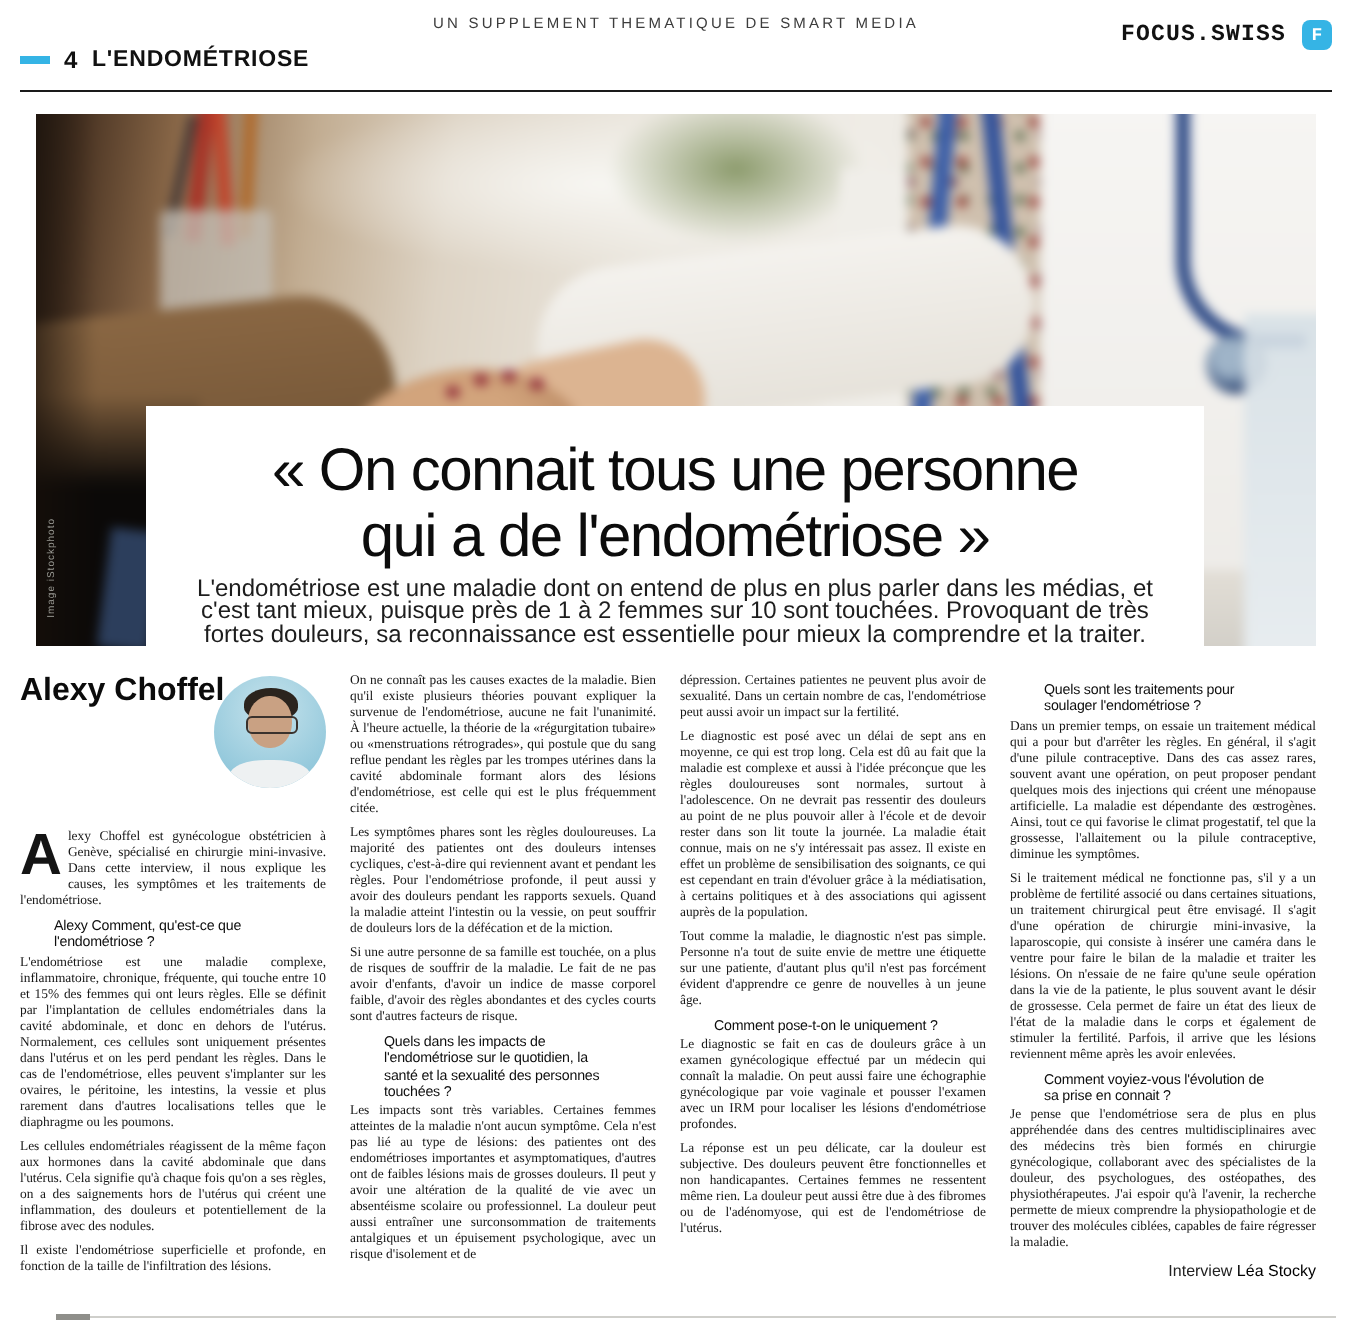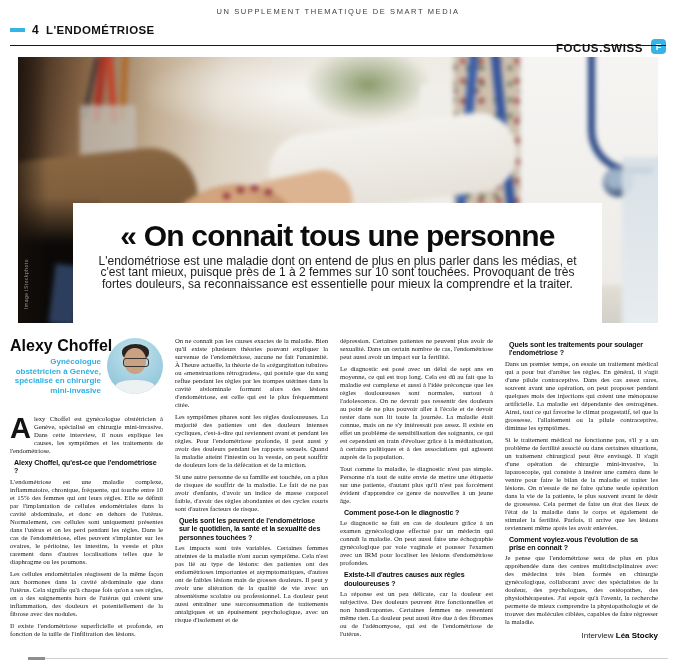--- a/index.html
+++ b/index.html
@@ -5,65 +5,65 @@
   html,body{margin:0;padding:0;background:#ffffff;}
   .page{position:relative;width:676px;height:665px;background:#fff;overflow:hidden;
         font-family:"Liberation Sans",sans-serif;color:#111;}
   
   .supplement-label{position:absolute;top:7px;left:0;width:676px;text-align:center;
         font-size:7.5px;letter-spacing:1.6px;color:#3c3c3c;}
   .header-left{position:absolute;top:23px;left:10px;display:flex;align-items:center;gap:7px;}
   .accent-dash{display:inline-block;width:15px;height:4px;background:#35b4e5;}
   .page-number{font-size:12px;font-weight:bold;letter-spacing:.3px;}
   .section-title{font-size:11.5px;font-weight:bold;letter-spacing:.4px;}
-  .header-right{position:absolute;top:39px;right:10px;display:flex;align-items:flex-end;gap:8px;}
+  .header-right{position:absolute;top:10px;right:10px;display:flex;align-items:center;gap:8px;font-family:Liberation Mono, monospace;}
   .brand-name{font-size:11.5px;font-weight:bold;letter-spacing:.6px;}
   .brand-logo{width:15px;height:15px;background:#35b4e5;border-radius:4px;color:#fff;
         font-size:9px;font-weight:bold;display:flex;align-items:center;justify-content:center;}
   .header-rule{position:absolute;top:45px;left:10px;width:656px;height:1px;background:#1a1a1a;}
   
   .hero{position:absolute;left:18px;top:57px;width:640px;height:266px;overflow:hidden;background:#d8d2c6;}
   .photo-blur{position:absolute;inset:0;filter:blur(2.6px);}
   .ph{position:absolute;}
   .blouse{background-color:#cfc0ae;
      background-image:radial-gradient(circle,#93332e 2.2px,transparent 3px),
                       radial-gradient(circle,#3f5a3a 1.8px,transparent 2.6px),
                       radial-gradient(circle,#7a4a56 2px,transparent 2.8px);
      background-size:18px 20px,14px 16px,22px 24px;
      background-position:0 0,7px 9px,12px 4px;}
   .photo-credit{position:absolute;left:5px;bottom:14px;writing-mode:vertical-rl;transform:rotate(180deg);
      font-size:5px;letter-spacing:.5px;color:#9a9a94;z-index:4;}
   
   .headline-box{position:absolute;left:55px;top:146px;width:529px;height:120px;background:#fff;z-index:5;
      text-align:center;}
-  .headline{margin:16px 0 0;font-size:30px;line-height:33px;font-weight:bold;letter-spacing:-.8px;color:#0c0c0c;}
+  .headline{margin:16px 0 0;font-size:30px;line-height:33px;font-weight:normal;letter-spacing:-.8px;color:#0c0c0c;}
   .lede{margin:4px auto 0;width:492px;font-size:12px;line-height:11.4px;color:#1d1d1d;}
   
   .columns{position:absolute;left:10px;top:337px;width:650px;height:320px;display:flex;gap:12px;}
   .col{flex:0 0 153px;width:153px;overflow:hidden;}
   .para{font-family:"Liberation Serif",serif;font-size:6.7px;line-height:8px;text-align:justify;
      margin:0 0 4px;color:#161616;}
-  .question{font-family:"Liberation Sans",sans-serif;font-size:7.1px;line-height:8.3px;font-weight:bold;
-     margin:4px 4px 2px;color:#0d0d0d;letter-spacing:-.1px;}
+  .question{font-family:"Liberation Sans",sans-serif;font-size:7.1px;line-height:8.3px;font-weight:normal;
+     margin:4px 17px 2px;color:#0d0d0d;letter-spacing:-.1px;}
   .intro{margin-top:14px;}
   .dropcap{float:left;font-family:"Liberation Sans",sans-serif;font-weight:bold;font-size:29px;
      line-height:24px;margin:1px 3px 0 0;color:#141414;}
   
   .author-card{position:relative;height:64px;}
   .author-photo{position:absolute;right:0;top:1px;width:56px;height:56px;border-radius:50%;overflow:hidden;
      background:radial-gradient(circle at 50% 30%,#c6e3ec 0%,#8fc6da 80%);}
   .a-hair{position:absolute;left:15px;top:6px;width:27px;height:16px;background:#2b241e;border-radius:50% 50% 40% 40%;}
   .a-face{position:absolute;left:17px;top:10px;width:22px;height:26px;background:#c9a183;border-radius:48%;}
   .a-glasses{position:absolute;left:16px;top:20px;width:24px;height:7px;border:1.3px solid #3a322d;border-radius:3px;}
   .a-shirt{position:absolute;left:8px;bottom:-2px;width:40px;height:16px;background:#eef1f2;border-radius:45% 45% 0 0;}
   .author-name{font-size:16px;font-weight:bold;text-align:left;color:#0b0b0b;}
   .author-title{font-size:8px;line-height:9.6px;font-weight:bold;text-align:right;margin:2px 62px 0 0;color:#2fb0e4;}
   
   .byline{margin-top:5px;text-align:right;font-size:8px;color:#222;}
-  .byline-name{font-weight:bold;color:#000;}
+  .byline-name{font-weight:normal;color:#000;}
   .footer-rule{position:absolute;left:28px;top:658px;width:640px;height:1px;background:#cfcfcb;}
   .footer-dash{position:absolute;left:0;top:-1px;width:17px;height:3px;background:#8f8f8a;display:block;}
 </style>
 </head>
 <body>
 
 <div class="page">
 
   <div class="supplement-label">UN SUPPLEMENT THEMATIQUE DE SMART MEDIA</div>
   <div class="header-left">
@@ -115,62 +115,60 @@
       <div class="ph" style="left:448px;top:246px;width:6px;height:5px;background:#962c3a;border-radius:50%;"></div>
       <div class="ph" style="left:460px;top:242px;width:6px;height:5px;background:#962c3a;border-radius:50%;"></div>
       <div class="ph" style="left:505px;top:252px;width:8px;height:8px;background:#c9a23a;border-radius:50%;"></div>
       <div class="ph" style="left:-10px;top:140px;width:92px;height:136px;background:linear-gradient(180deg,rgba(10,8,6,0) 0%,#0b0908 35%,#0b0908 100%);"></div>
       <div class="ph" style="left:-10px;top:-10px;width:40px;height:286px;background:linear-gradient(90deg,rgba(24,16,10,.9),rgba(24,16,10,0));"></div>
       <div class="ph" style="left:34px;top:208px;width:26px;height:60px;background:#33486b;transform:rotate(7deg);opacity:.85;"></div>
       <div class="ph" style="left:604px;top:100px;width:46px;height:176px;background:linear-gradient(180deg,rgba(214,224,230,.9),#e8edf0);"></div>
     </div>
     <div class="photo-credit">Image iStockphoto</div>
     <div class="headline-box">
-      <h1 class="headline"><span>« On connait tous une personne</span><br></h1>
+      <h1 class="headline"><span>« On connait tous une personne</span><br><span>qui a de l'endométriose »</span></h1>
       <p class="lede">L'endométriose est une maladie dont on entend de plus en plus parler dans les médias, et c'est tant mieux, puisque près de 1 à 2 femmes sur 10 sont touchées. Provoquant de très fortes douleurs, sa reconnaissance est essentielle pour mieux la comprendre et la traiter.</p>
     </div>
   </div>
 
   <div class="columns">
     <div class="col">
       <div class="author-card">
         <div class="author-photo">
           <div class="a-hair"></div>
           <div class="a-face"></div>
           <div class="a-glasses"></div>
           <div class="a-shirt"></div>
         </div>
         <div class="author-name">Alexy Choffel</div>
-        <div class="author-title">Gynécologue obstétricien à Genève, spécialisé en chirurgie mini-invasive</div>
       </div>
       <p class="para intro"><span class="dropcap">A</span><span>lexy Choffel est gynécologue obstétricien à Genève, spécialisé en chirurgie mini-invasive. Dans cette interview, il nous explique les causes, les symptômes et les traitements de l'endométriose.</span></p>
       <div class="blocks">
-          <p class="question">Alexy Choffel, qu'est-ce que l'endométriose ?</p>
+          <p class="question">Alexy Comment, qu'est-ce que l'endométriose ?</p>
           <p class="para">L'endométriose est une maladie complexe, inflammatoire, chronique, fréquente, qui touche entre 10 et 15% des femmes qui ont leurs règles. Elle se définit par l'implantation de cellules endométriales dans la cavité abdominale, et donc en dehors de l'utérus. Normalement, ces cellules sont uniquement présentes dans l'utérus et on les perd pendant les règles. Dans le cas de l'endométriose, elles peuvent s'implanter sur les ovaires, le péritoine, les intestins, la vessie et plus rarement dans d'autres localisations telles que le diaphragme ou les poumons.</p>
           <p class="para">Les cellules endométriales réagissent de la même façon aux hormones dans la cavité abdominale que dans l'utérus. Cela signifie qu'à chaque fois qu'on a ses règles, on a des saignements hors de l'utérus qui créent une inflammation, des douleurs et potentiellement de la fibrose avec des nodules.</p>
           <p class="para">Il existe l'endométriose superficielle et profonde, en fonction de la taille de l'infiltration des lésions.</p>
         </div>
     </div>
     <div class="col">
       <div class="blocks">
           <p class="para">On ne connaît pas les causes exactes de la maladie. Bien qu'il existe plusieurs théories pouvant expliquer la survenue de l'endométriose, aucune ne fait l'unanimité. À l'heure actuelle, la théorie de la «régurgitation tubaire» ou «menstruations rétrogrades», qui postule que du sang reflue pendant les règles par les trompes utérines dans la cavité abdominale formant alors des lésions d'endométriose, est celle qui est le plus fréquemment citée.</p>
           <p class="para">Les symptômes phares sont les règles douloureuses. La majorité des patientes ont des douleurs intenses cycliques, c'est-à-dire qui reviennent avant et pendant les règles. Pour l'endométriose profonde, il peut aussi y avoir des douleurs pendant les rapports sexuels. Quand la maladie atteint l'intestin ou la vessie, on peut souffrir de douleurs lors de la défécation et de la miction.</p>
           <p class="para">Si une autre personne de sa famille est touchée, on a plus de risques de souffrir de la maladie. Le fait de ne pas avoir d'enfants, d'avoir un indice de masse corporel faible, d'avoir des règles abondantes et des cycles courts sont d'autres facteurs de risque.</p>
-          <p class="question">Quels sont les peuvent de l'endométriose sur le quotidien, la santé et la sexualité des personnes touchées ?</p>
+          <p class="question">Quels dans les impacts de l'endométriose sur le quotidien, la santé et la sexualité des personnes touchées ?</p>
           <p class="para">Les impacts sont très variables. Certaines femmes atteintes de la maladie n'ont aucun symptôme. Cela n'est pas lié au type de lésions: des patientes ont des endométrioses importantes et asymptomatiques, d'autres ont de faibles lésions mais de grosses douleurs. Il peut y avoir une altération de la qualité de vie avec un absentéisme scolaire ou professionnel. La douleur peut aussi entraîner une surconsommation de traitements antalgiques et un épuisement psychologique, avec un risque d'isolement et de</p>
         </div>
     </div>
     <div class="col">
       <div class="blocks">
           <p class="para">dépression. Certaines patientes ne peuvent plus avoir de sexualité. Dans un certain nombre de cas, l'endométriose peut aussi avoir un impact sur la fertilité.</p>
           <p class="para">Le diagnostic est posé avec un délai de sept ans en moyenne, ce qui est trop long. Cela est dû au fait que la maladie est complexe et aussi à l'idée préconçue que les règles douloureuses sont normales, surtout à l'adolescence. On ne devrait pas ressentir des douleurs au point de ne plus pouvoir aller à l'école et de devoir rester dans son lit toute la journée. La maladie était connue, mais on ne s'y intéressait pas assez. Il existe en effet un problème de sensibilisation des soignants, ce qui est cependant en train d'évoluer grâce à la médiatisation, à certains politiques et à des associations qui agissent auprès de la population.</p>
           <p class="para">Tout comme la maladie, le diagnostic n'est pas simple. Personne n'a tout de suite envie de mettre une étiquette sur une patiente, d'autant plus qu'il n'est pas forcément évident d'apprendre ce genre de nouvelles à un jeune âge.</p>
-          <p class="question">Comment pose-t-on le diagnostic ?</p>
+          <p class="question">Comment pose-t-on le uniquement ?</p>
           <p class="para">Le diagnostic se fait en cas de douleurs grâce à un examen gynécologique effectué par un médecin qui connaît la maladie. On peut aussi faire une échographie gynécologique par voie vaginale et pousser l'examen avec un IRM pour localiser les lésions d'endométriose profondes.</p>
-          <p class="question">Existe-t-il d'autres causes aux règles douloureuses ?</p>
           <p class="para">La réponse est un peu délicate, car la douleur est subjective. Des douleurs peuvent être fonctionnelles et non handicapantes. Certaines femmes ne ressentent même rien. La douleur peut aussi être due à des fibromes ou de l'adénomyose, qui est de l'endométriose de l'utérus.</p>
         </div>
     </div>
     <div class="col">
       <div class="blocks">
           <p class="question">Quels sont les traitements pour soulager l'endométriose ?</p>
           <p class="para">Dans un premier temps, on essaie un traitement médical qui a pour but d'arrêter les règles. En général, il s'agit d'une pilule contraceptive. Dans des cas assez rares, souvent avant une opération, on peut proposer pendant quelques mois des injections qui créent une ménopause artificielle. La maladie est dépendante des œstrogènes. Ainsi, tout ce qui favorise le climat progestatif, tel que la grossesse, l'allaitement ou la pilule contraceptive, diminue les symptômes.</p>
           <p class="para">Si le traitement médical ne fonctionne pas, s'il y a un problème de fertilité associé ou dans certaines situations, un traitement chirurgical peut être envisagé. Il s'agit d'une opération de chirurgie mini-invasive, la laparoscopie, qui consiste à insérer une caméra dans le ventre pour faire le bilan de la maladie et traiter les lésions. On n'essaie de ne faire qu'une seule opération dans la vie de la patiente, le plus souvent avant le désir de grossesse. Cela permet de faire un état des lieux de l'état de la maladie dans le corps et également de stimuler la fertilité. Parfois, il arrive que les lésions reviennent même après les avoir enlevées.</p>
           <p class="question">Comment voyiez-vous l'évolution de sa prise en connait ?</p>
           <p class="para">Je pense que l'endométriose sera de plus en plus appréhendée dans des centres multidisciplinaires avec des médecins très bien formés en chirurgie gynécologique, collaborant avec des spécialistes de la douleur, des psychologues, des ostéopathes, des physiothérapeutes. J'ai espoir qu'à l'avenir, la recherche permette de mieux comprendre la physiopathologie et de trouver des molécules ciblées, capables de faire régresser la maladie.</p>

